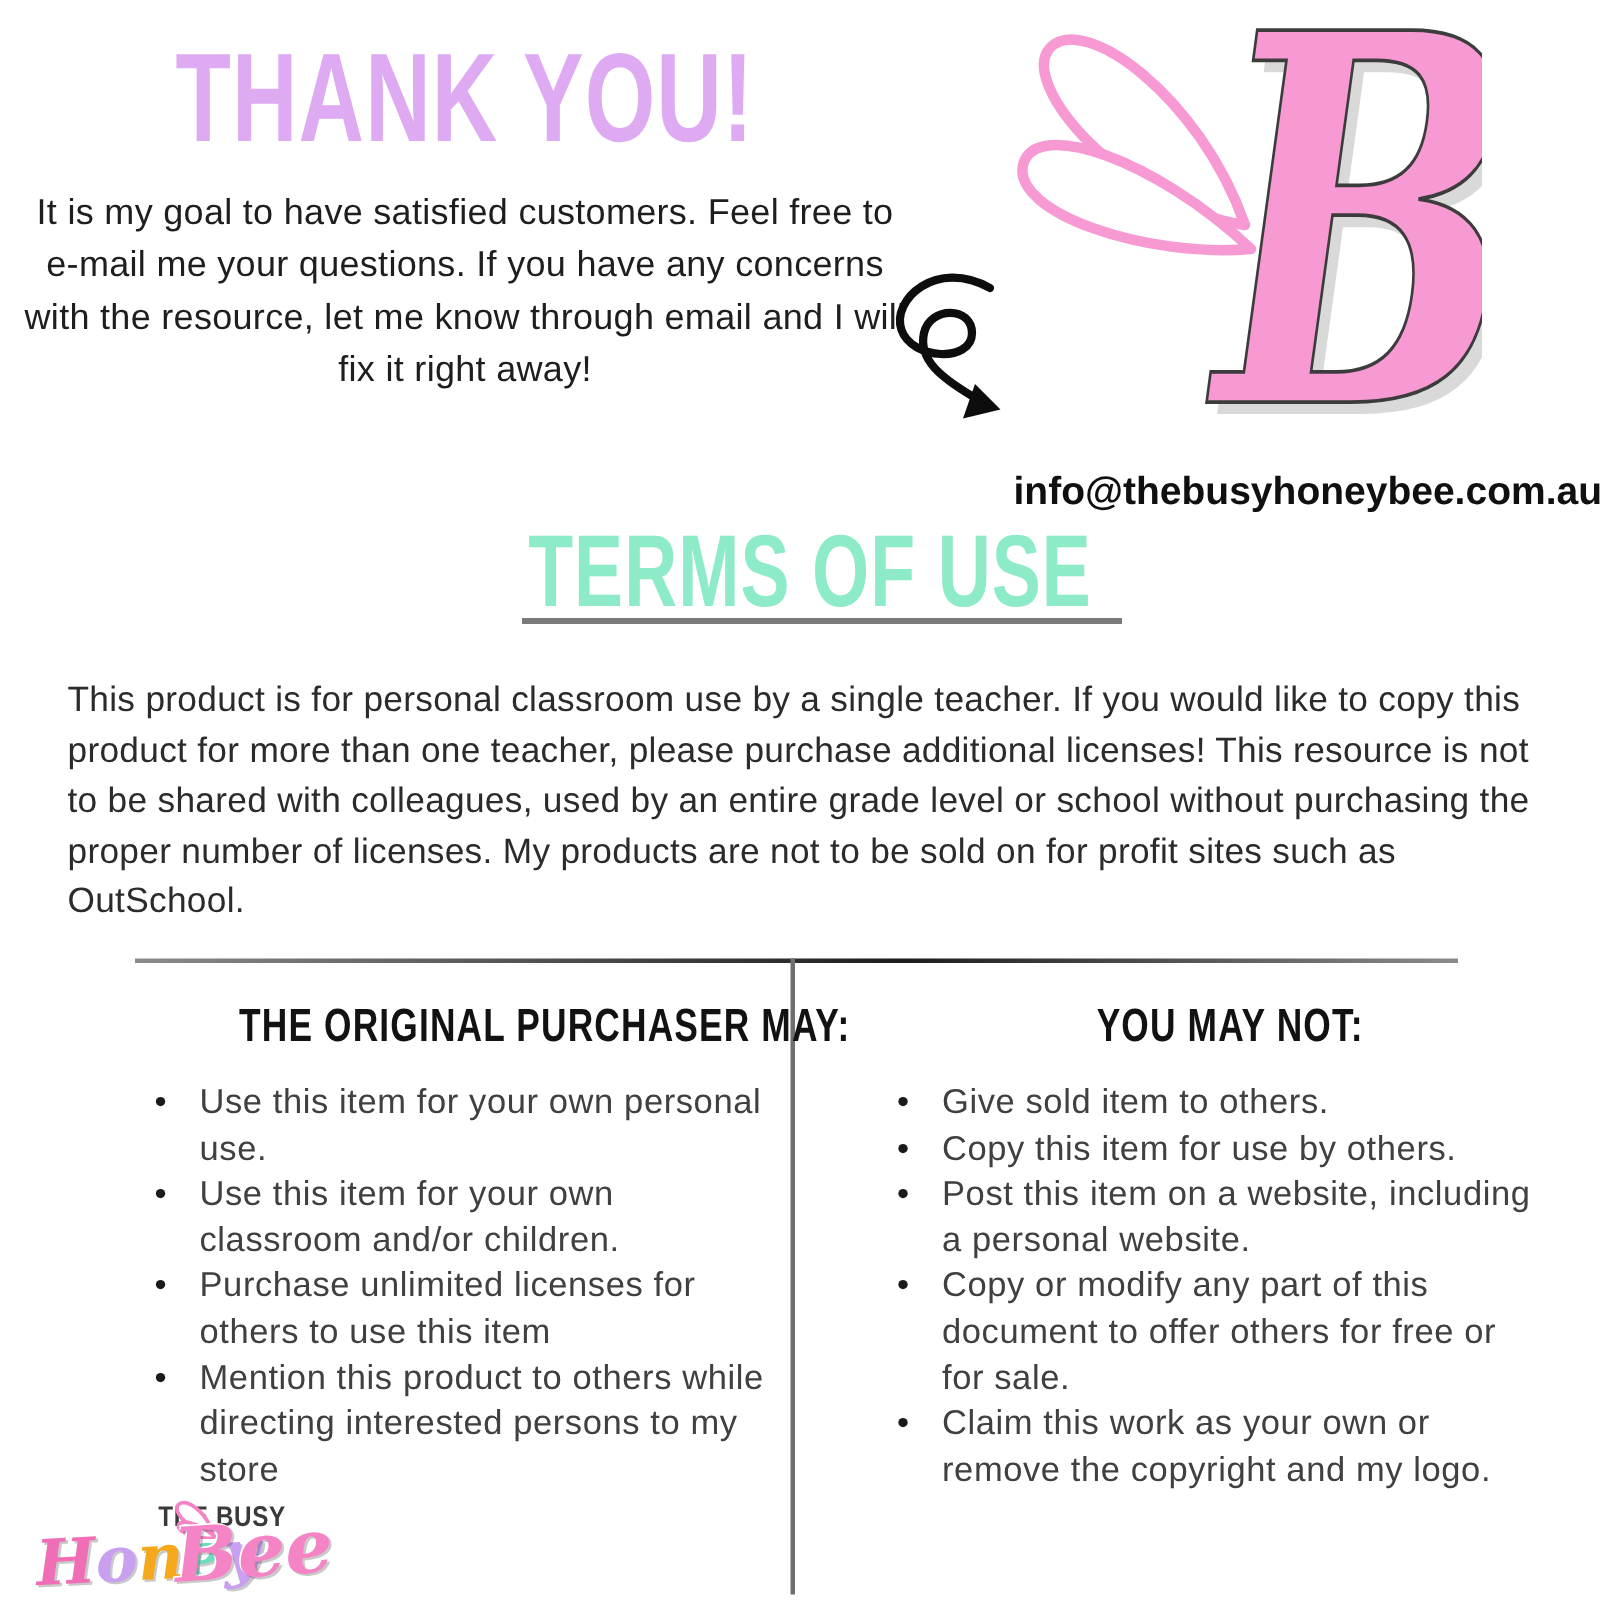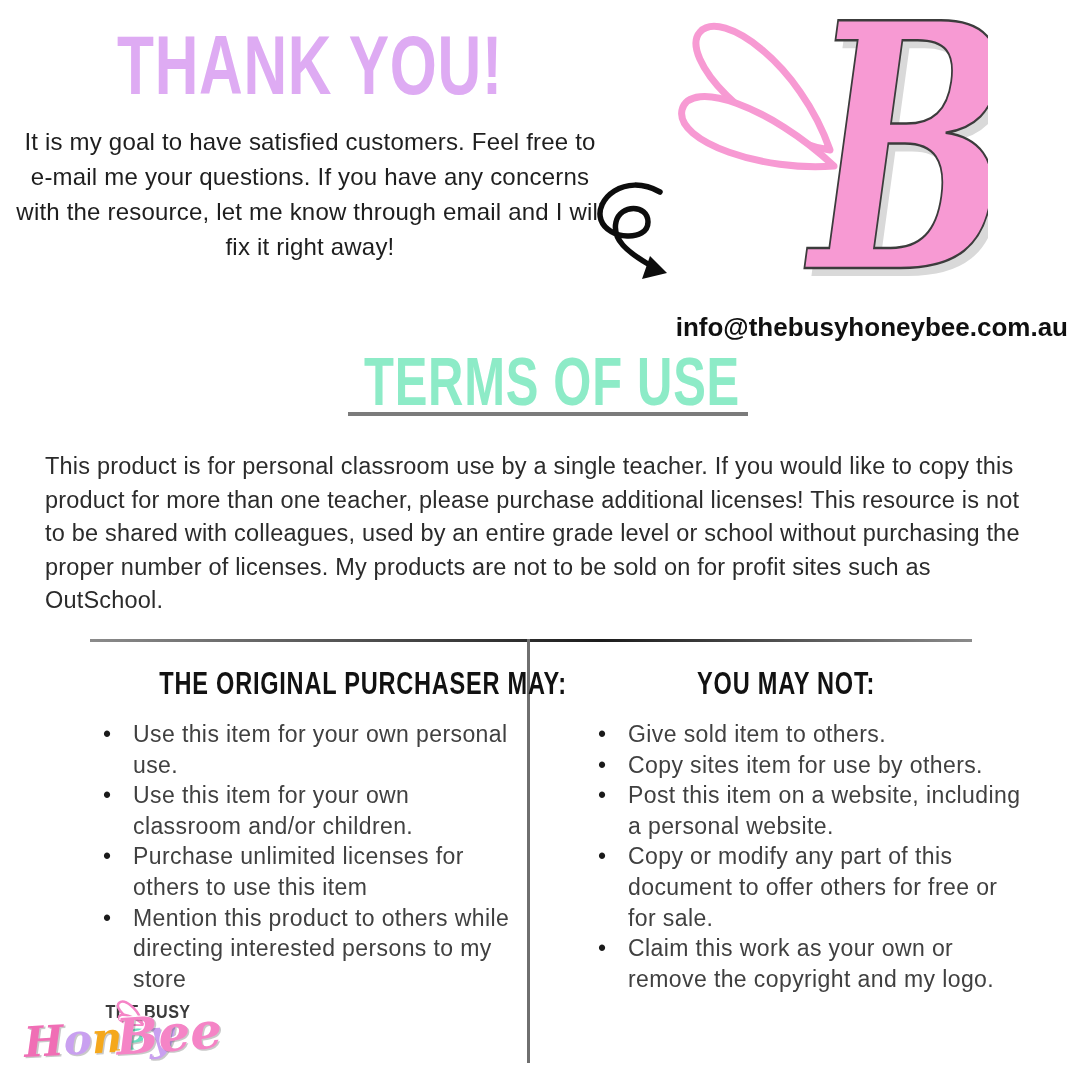--- a/index.html
+++ b/index.html
@@ -24,38 +24,38 @@
     left:15px; top:124px; width:590px;
     font-size:24px; line-height:35px; text-align:center;
     color:#1e1e1e; letter-spacing:0.2px;
   }
 
   .email {
     left:608px; top:312px; width:460px; text-align:right;
     font-size:26px; font-weight:700; color:#101010; letter-spacing:0px;
   }
 
-  .terms-title-wrap { left:252px; top:348px; width:600px; text-align:center; }
+  .terms-title-wrap { left:240px; top:348px; width:600px; text-align:center; }
   .terms-title-wrap .headline { font-size:68px; line-height:66px; }
   .terms-underline { left:348px; top:412px; width:400px; height:4px; background:#7b7b7b; }
 
   .terms-par {
     left:45px; top:450px; width:990px;
     font-size:23.5px; line-height:33.5px; text-align:left;
     color:#2b2b2b; letter-spacing:0.2px;
   }
 
   .h-divider { left:90px; top:639px; width:882px; height:3px;
     background:linear-gradient(90deg,#8b8b8b,#1c1c1c 58%,#8b8b8b); }
   .v-divider { left:527px; top:639px; width:3px; height:424px; background:#6f6f6f; }
 
   .col-header-wrap { text-align:center; }
   .col-header-wrap .headline { font-size:31px; line-height:32px; transform:scaleX(0.76); color:#121212; }
   .col-header-left  { left:95px;  top:668px; width:420px; }
-  .col-header-right { left:566px; top:668px; width:440px; }
+  .col-header-right { left:600px; top:668px; width:440px; }
 
   .bullet-list { list-style:none; }
   .bullet-list-left  { left:95px;  top:719px; width:420px; }
   .bullet-list-right { left:590px; top:719px; width:440px; }
   .bullet-list li { display:flex; align-items:flex-start; }
   .bullet-list .bullet {
     width:38px; flex:0 0 38px; text-align:left; padding-left:8px;
     font-size:23px; line-height:30.6px; color:#1a1a1a;
   }
   .bullet-list .li-text {
@@ -138,21 +138,21 @@
   <div class="abs col-header-wrap col-header-right">
     <span class="headline">YOU MAY NOT:</span>
   </div>
   <ul class="abs bullet-list bullet-list-right">
     <li>
       <span class="bullet">•</span>
       <span class="li-text">Give sold item to others.</span>
     </li>
     <li>
       <span class="bullet">•</span>
-      <span class="li-text">Copy sites item for use by others.</span>
+      <span class="li-text">Copy this item for use by others.</span>
     </li>
     <li>
       <span class="bullet">•</span>
       <span class="li-text">Post this item on a website, including a personal website.</span>
     </li>
     <li>
       <span class="bullet">•</span>
       <span class="li-text">Copy or modify any part of this document to offer others for free or for sale.</span>
     </li>
     <li>

